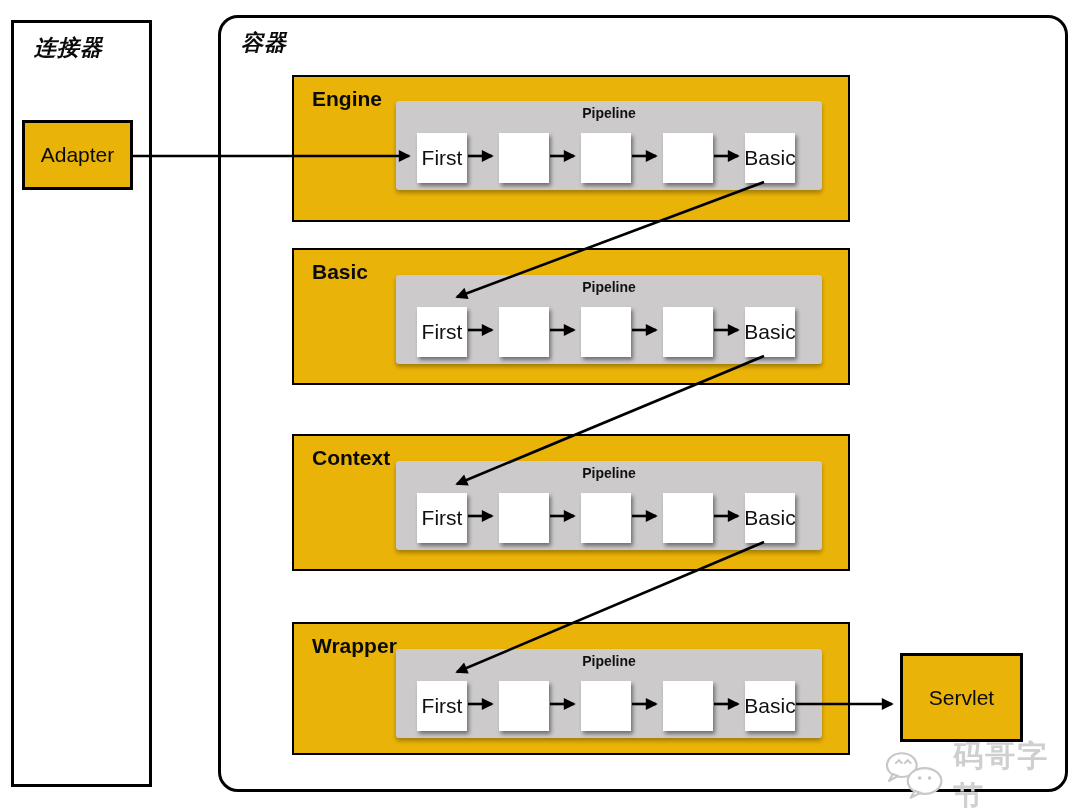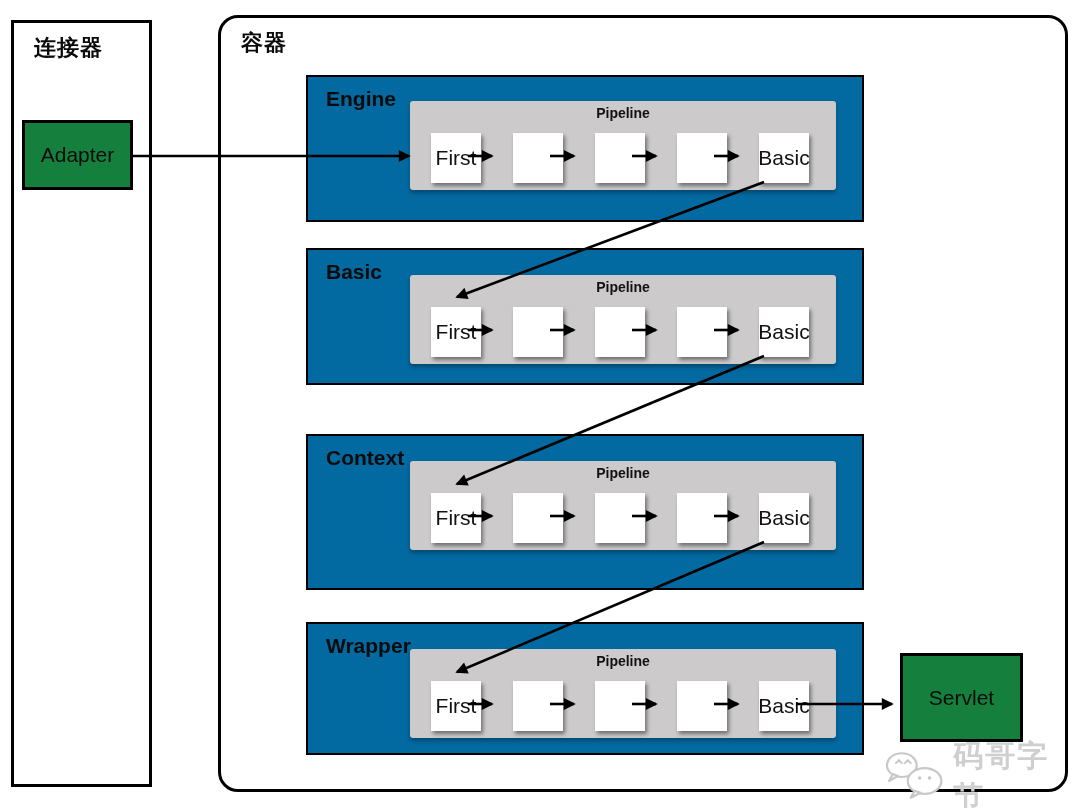--- a/index.html
+++ b/index.html
@@ -4,34 +4,34 @@
 <style>
   * { margin:0; padding:0; box-sizing:border-box; }
   html,body { background:#ffffff; }
   body { font-family:"Liberation Sans","DejaVu Sans",sans-serif; color:#0b0b0b; }
   .canvas { position:relative; width:1080px; height:808px; background:#fff; overflow:hidden; }
 
   
   .panel { position:absolute; border:3px solid #000; background:#fff; }
   .connector-panel { left:11px; top:20px; width:141px; height:767px; }
   .container-panel { left:218px; top:15px; width:850px; height:777px;border-radius:20px; }
-  .panel-label { font-size:22px; font-weight:700; padding:10px 12px 0 20px; letter-spacing:1px; }
+  .panel-label { font-size:22px; font-weight:700; padding:10px 12px 0 20px; letter-spacing:1px;font-style:italic; }
 
   
-  .plain-box { position:absolute; border:3px solid #000; background:#15803d;
+  .plain-box { position:absolute; border:3px solid #000; background:#eab308;
                display:flex; align-items:center; justify-content:center;
                font-size:21px; font-weight:500; }
   .adapter-box { left:22px; top:120px; width:111px; height:70px; }
   .servlet-box { left:900px; top:653px; width:123px; height:89px; }
 
   
-  .section { position:absolute; left:306px; width:558px; border:2px solid #000; background:#0369a1; }
+  .section { position:absolute; left:292px; width:558px; border:2px solid #000; background:#eab308; }
   .section-engine  { top:75px;  height:147px; }
   .section-host    { top:248px; height:137px; }
-  .section-context { top:434px; height:156px; }
+  .section-context { top:434px; height:137px; }
   .section-wrapper { top:622px; height:133px; }
   .section-label { position:absolute; left:18px; top:10px; font-size:21px; font-weight:600; }
 
   
   .pipeline { position:absolute; left:102px; width:426px; height:89px;
               background:#cccaca; border-radius:3px;
               box-shadow:0 3px 4px rgba(0,0,0,.30); }
   .pipeline-eng { top:24px; } .pipeline-std { top:25px; }
   .pipeline-label { position:absolute; left:0; right:0; top:4px; text-align:center;
                     font-size:14px; font-weight:600; color:#111; }

